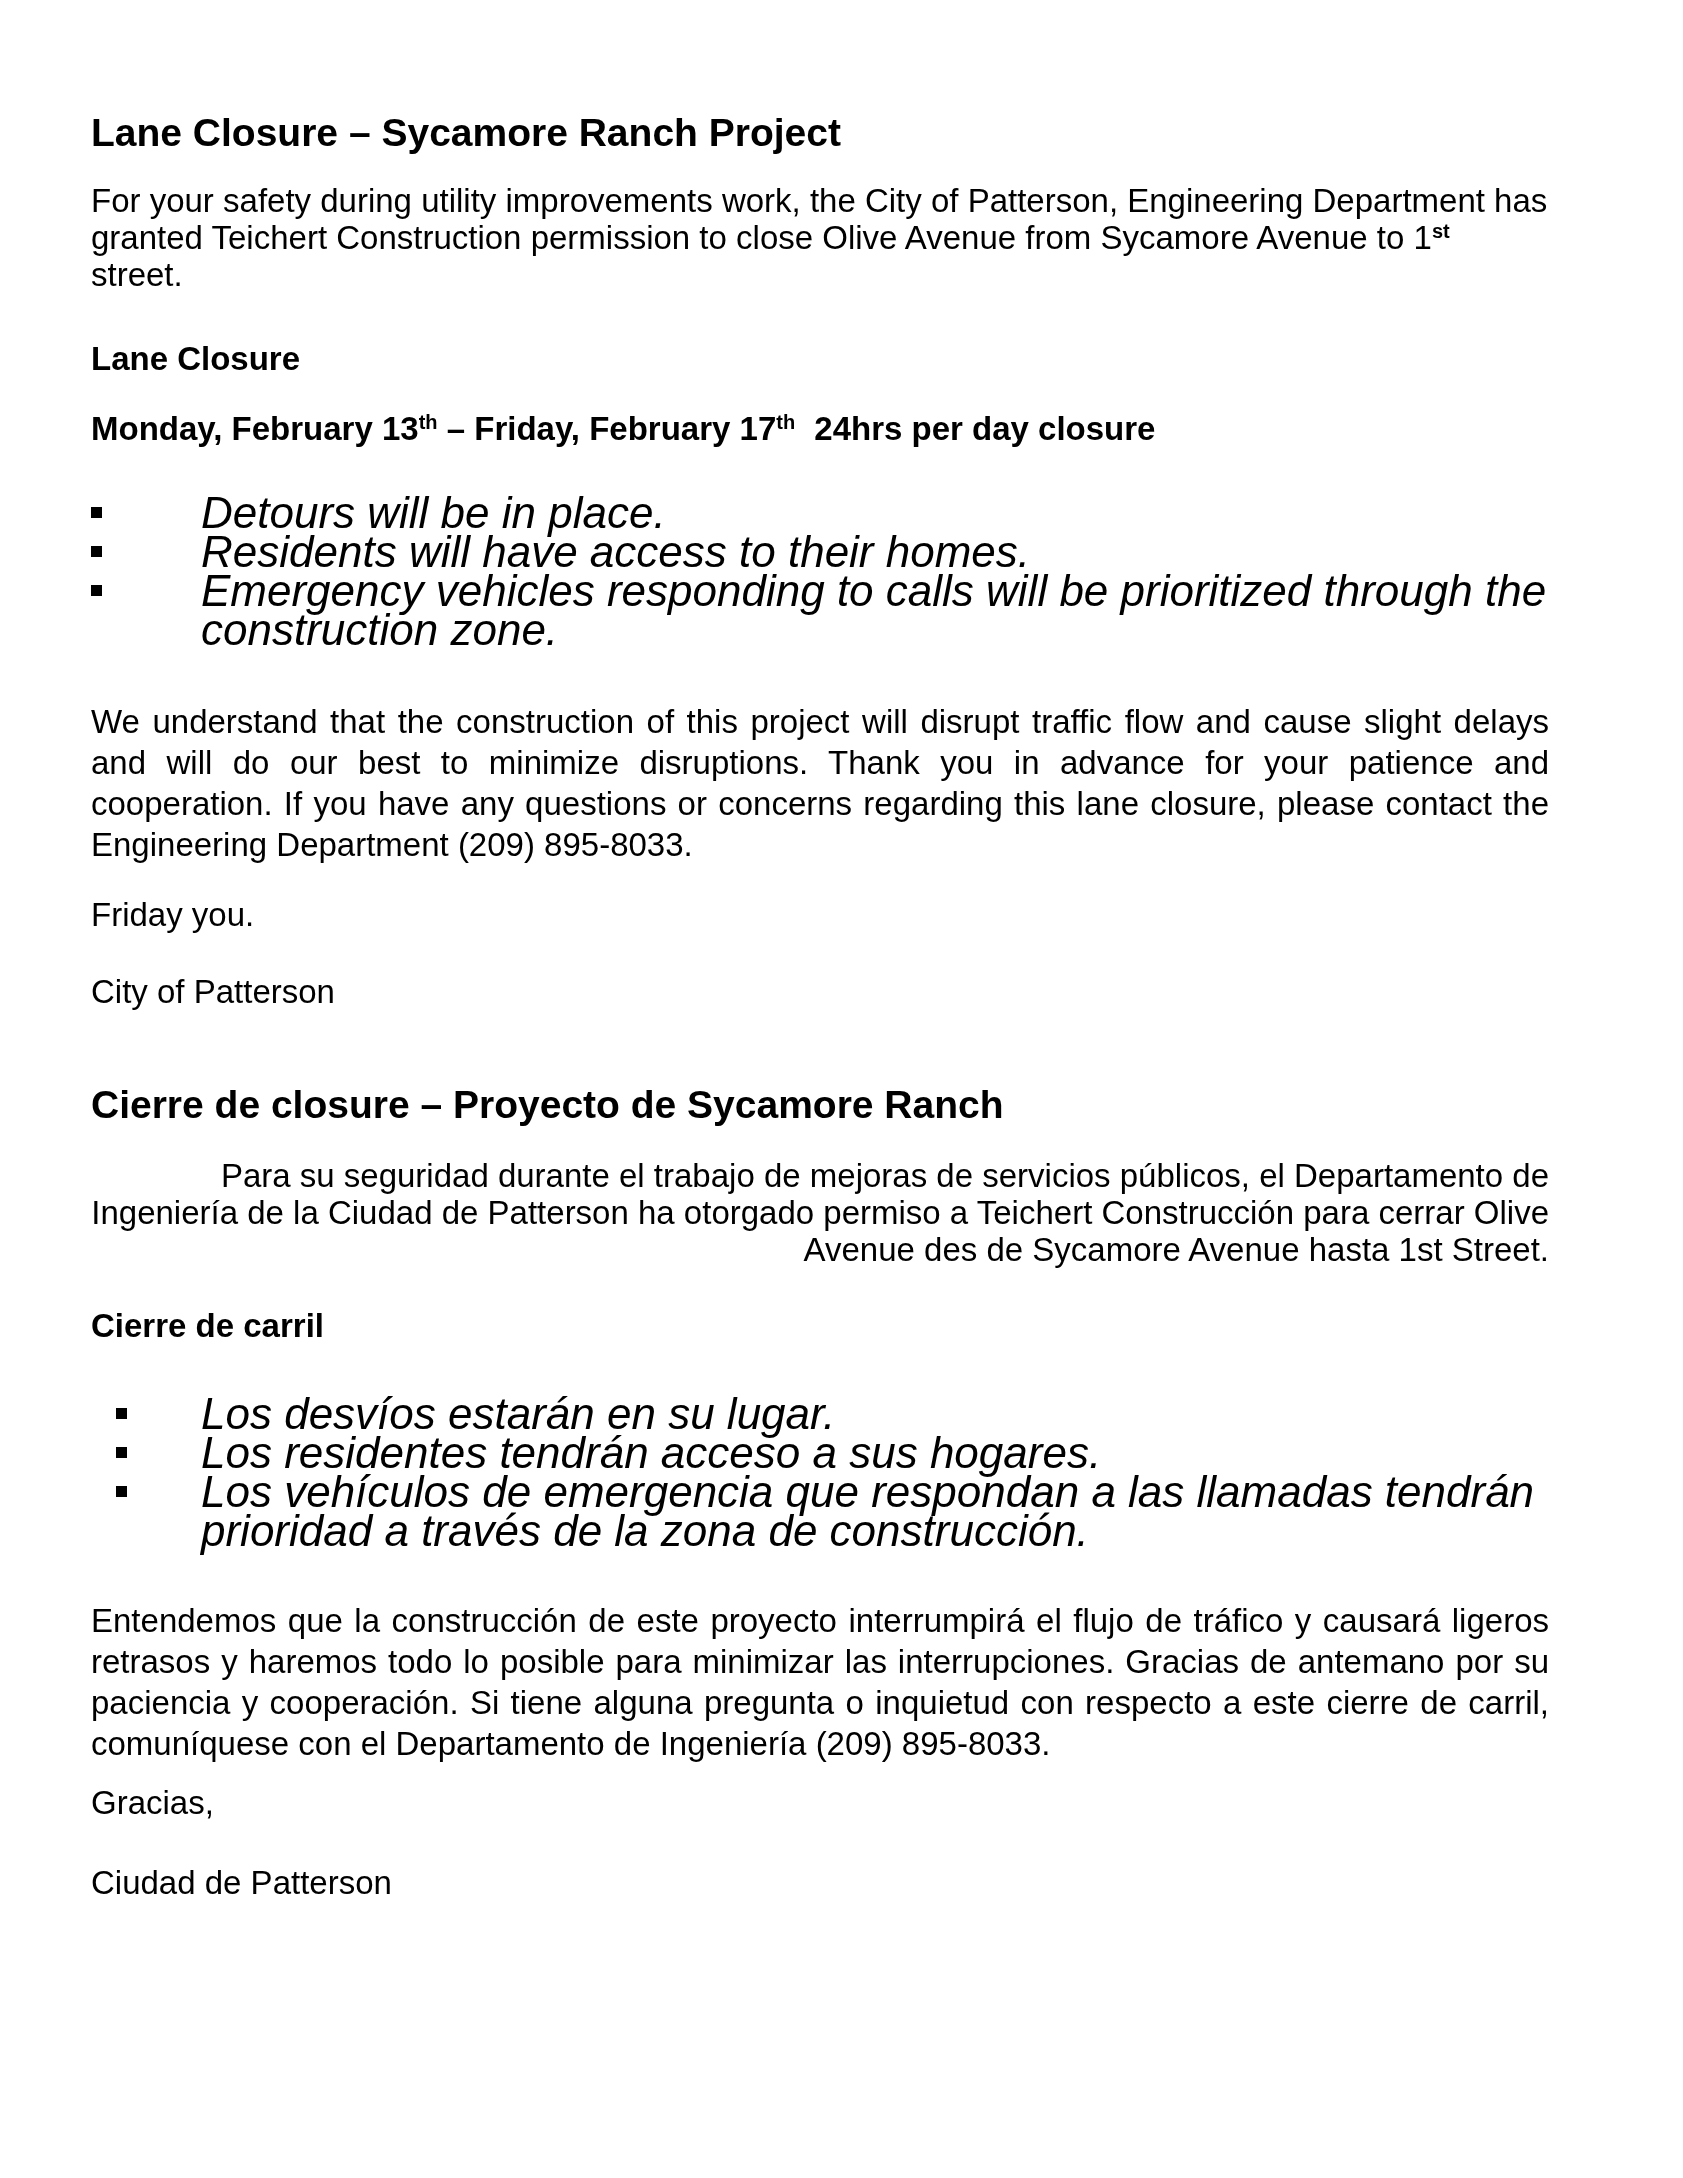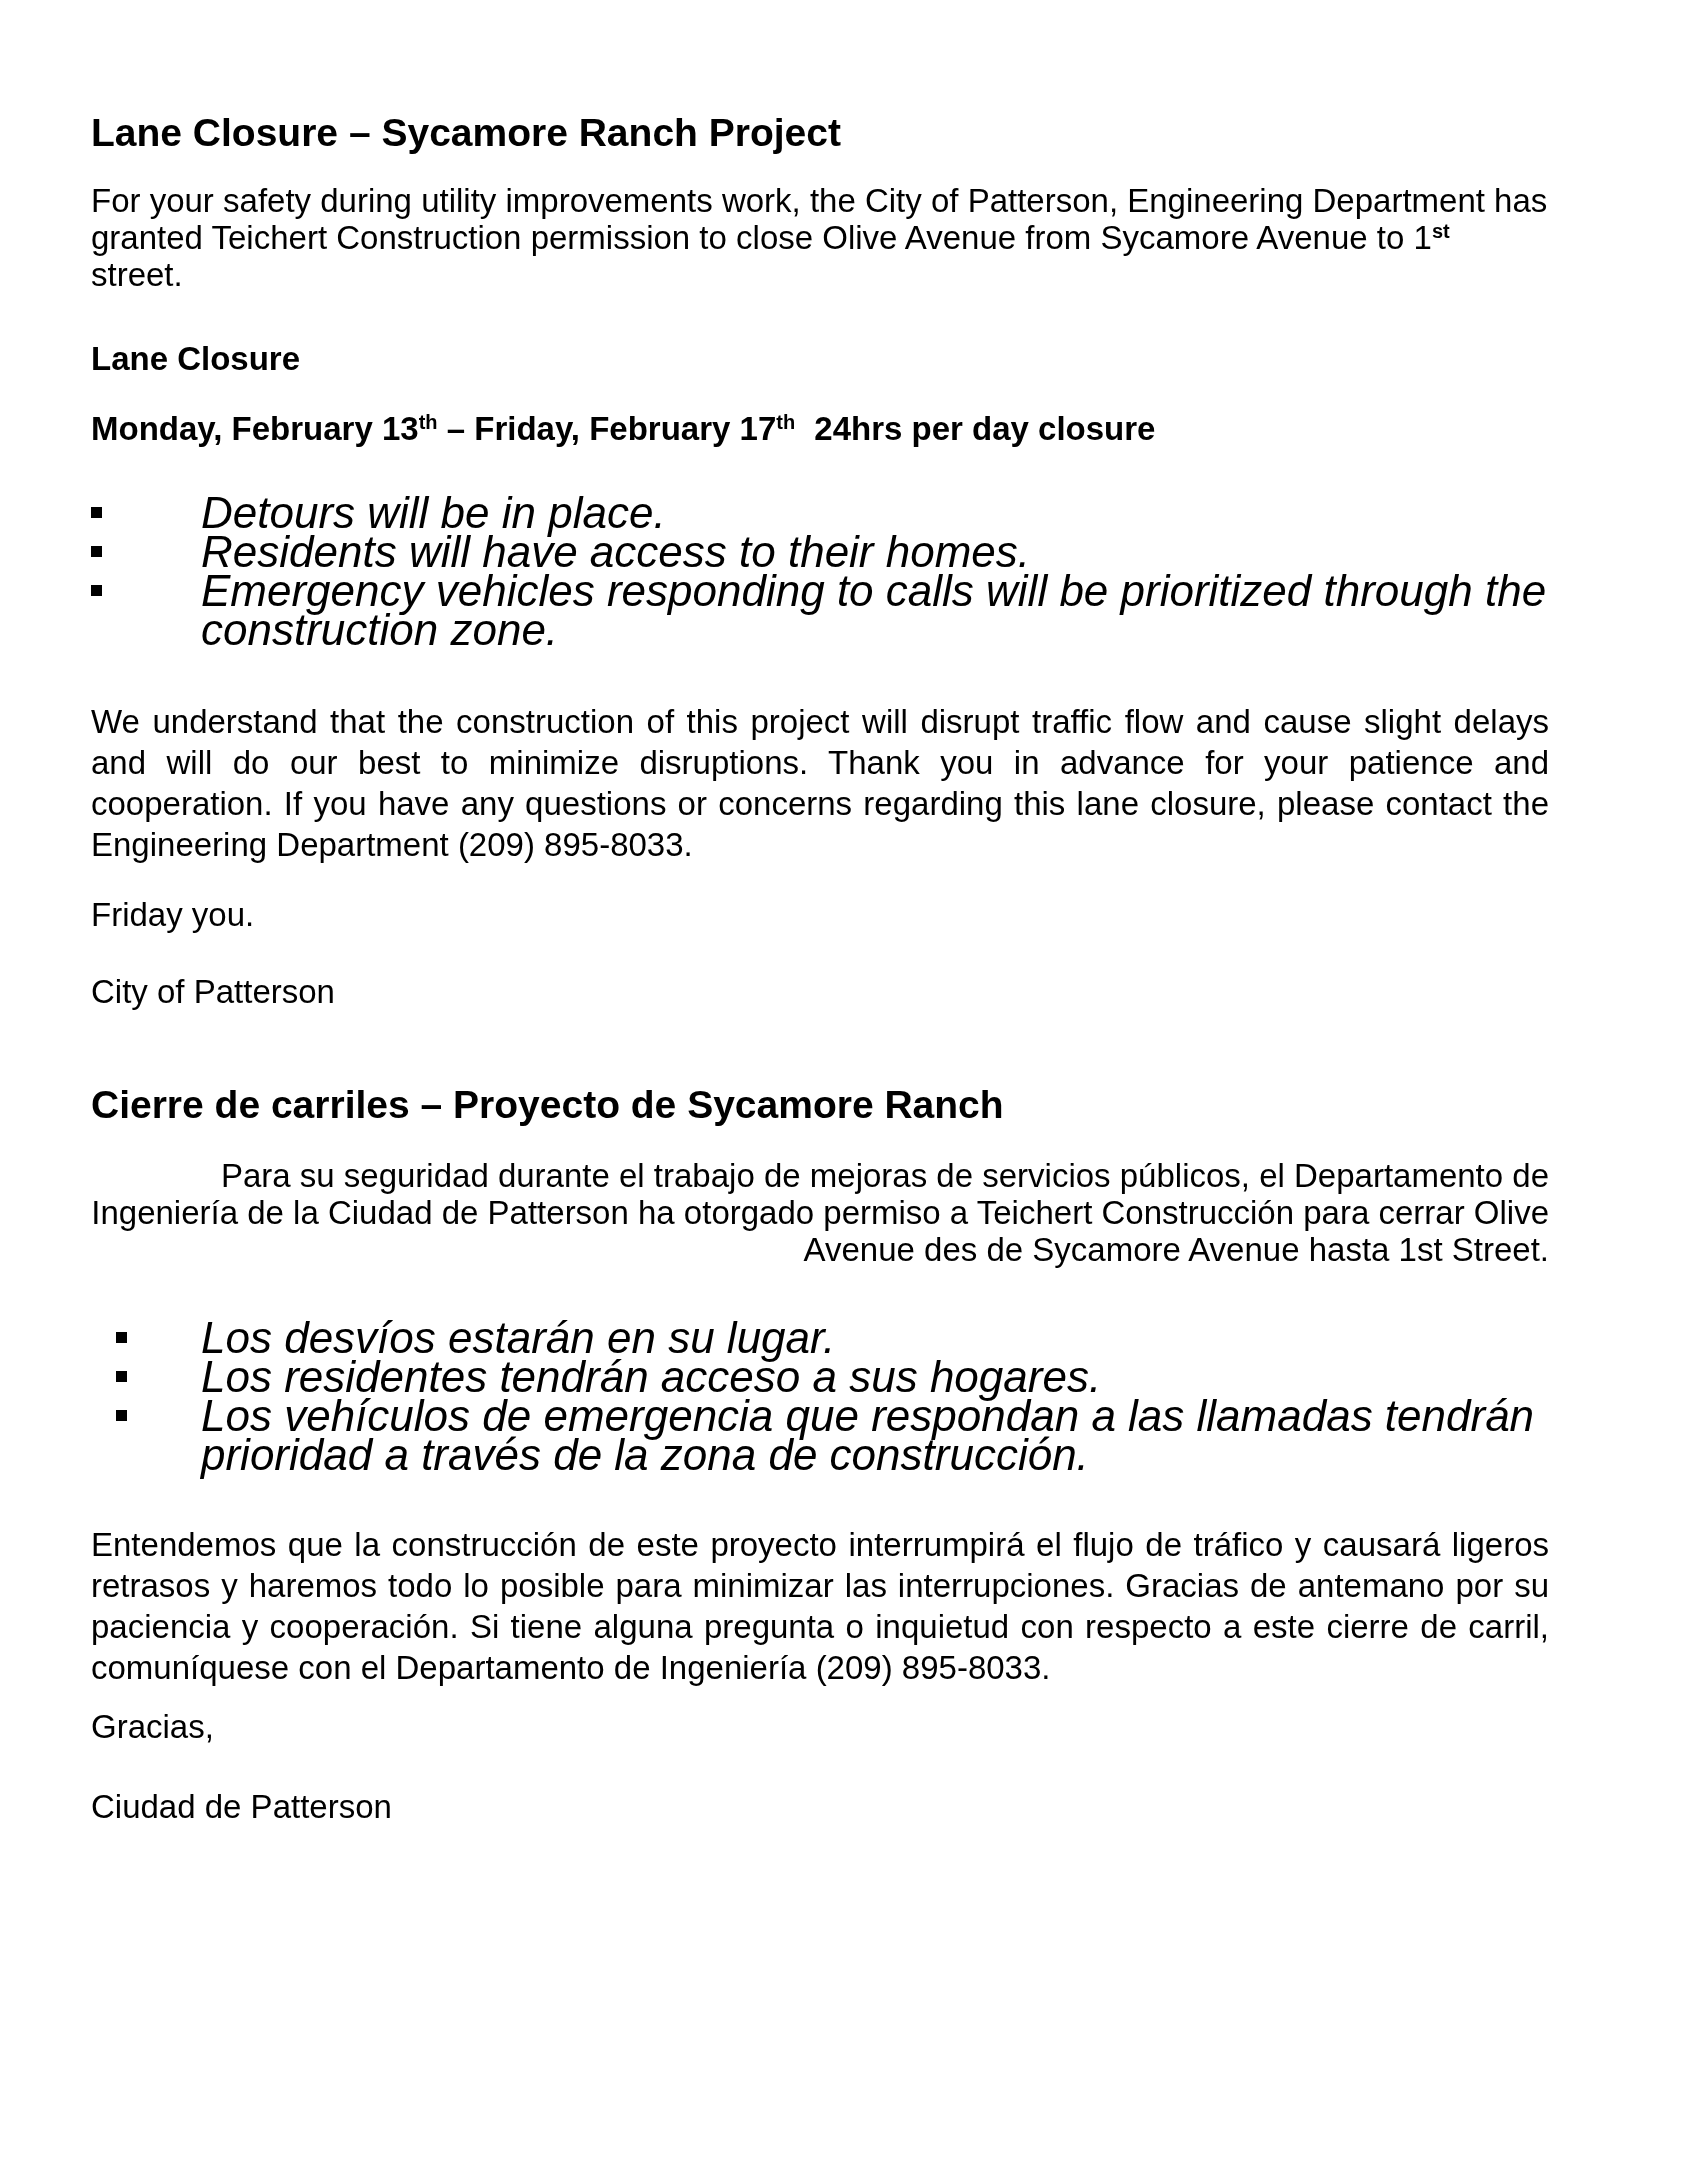--- a/index.html
+++ b/index.html
@@ -109,24 +109,25 @@
       <span>Emergency vehicles responding to calls will be prioritized through the construction zone.</span>
     </div>
   </div>
 
   <p class="justified en-body">We understand that the construction of this project will disrupt traffic flow and cause slight delays and will do our best to minimize disruptions. Thank you in advance for your patience and cooperation.  If you have any questions or concerns regarding this lane closure,  please contact the Engineering Department (209) 895-8033.</p>
 
   <p class="en-thanks">Friday you.</p>
 
   <p class="en-signature">City of Patterson</p>
 
-  <h1 class="doc-title es-title">Cierre de carriles – Proyecto de Sycamore Ranch</h1>
+  <h1 class="doc-title es-title">Cierre de closure – Proyecto de Sycamore Ranch</h1>
 
   <p class="es-intro">Para su seguridad durante el trabajo de mejoras de servicios públicos, el Departamento de Ingeniería de la Ciudad de Patterson ha otorgado permiso a Teichert Construcción para cerrar Olive Avenue des de Sycamore Avenue hasta 1st Street.</p>
 
+  <p class="bold es-subhead">Cierre de carril</p>
 
 
   <div class="bullet-list es es-bullets">
     <div class="bullet-item">
       <span class="marker"></span>
       <span>Los desvíos estarán en su lugar.</span>
     </div>
     <div class="bullet-item">
       <span class="marker"></span>
       <span>Los residentes tendrán acceso a sus hogares.</span>

